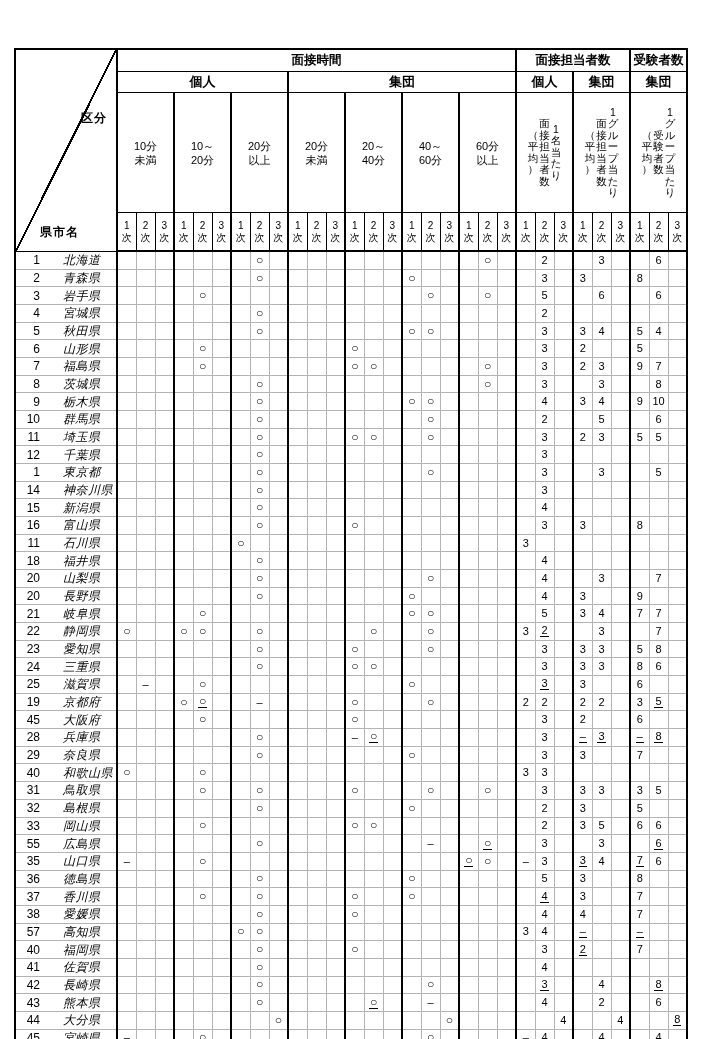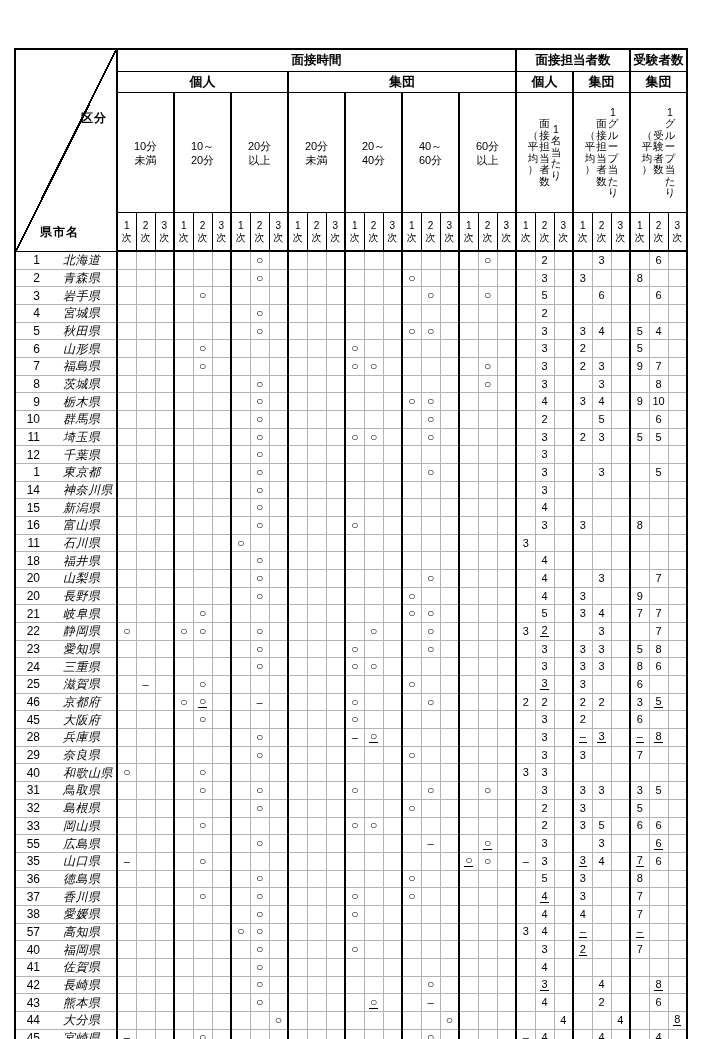--- a/index.html
+++ b/index.html
@@ -1174,21 +1174,21 @@
             <td class="gs"><span>3</span></td>
             <td></td>
             <td></td>
             <td class="gs"><span>6</span></td>
             <td></td>
             <td></td>
           </tr>
           <tr>
             <td class="namecell">
               <div class="inner">
-                <span class="no">46</span>
+                <span class="no">19</span>
                 <span class="nm">京都府</span>
               </div>
             </td>
             <td class="gs"></td>
             <td></td>
             <td></td>
             <td class="gs"><span class="circ">○</span></td>
             <td><span class="circ u">○</span></td>
             <td></td>
             <td class="gs"></td>

